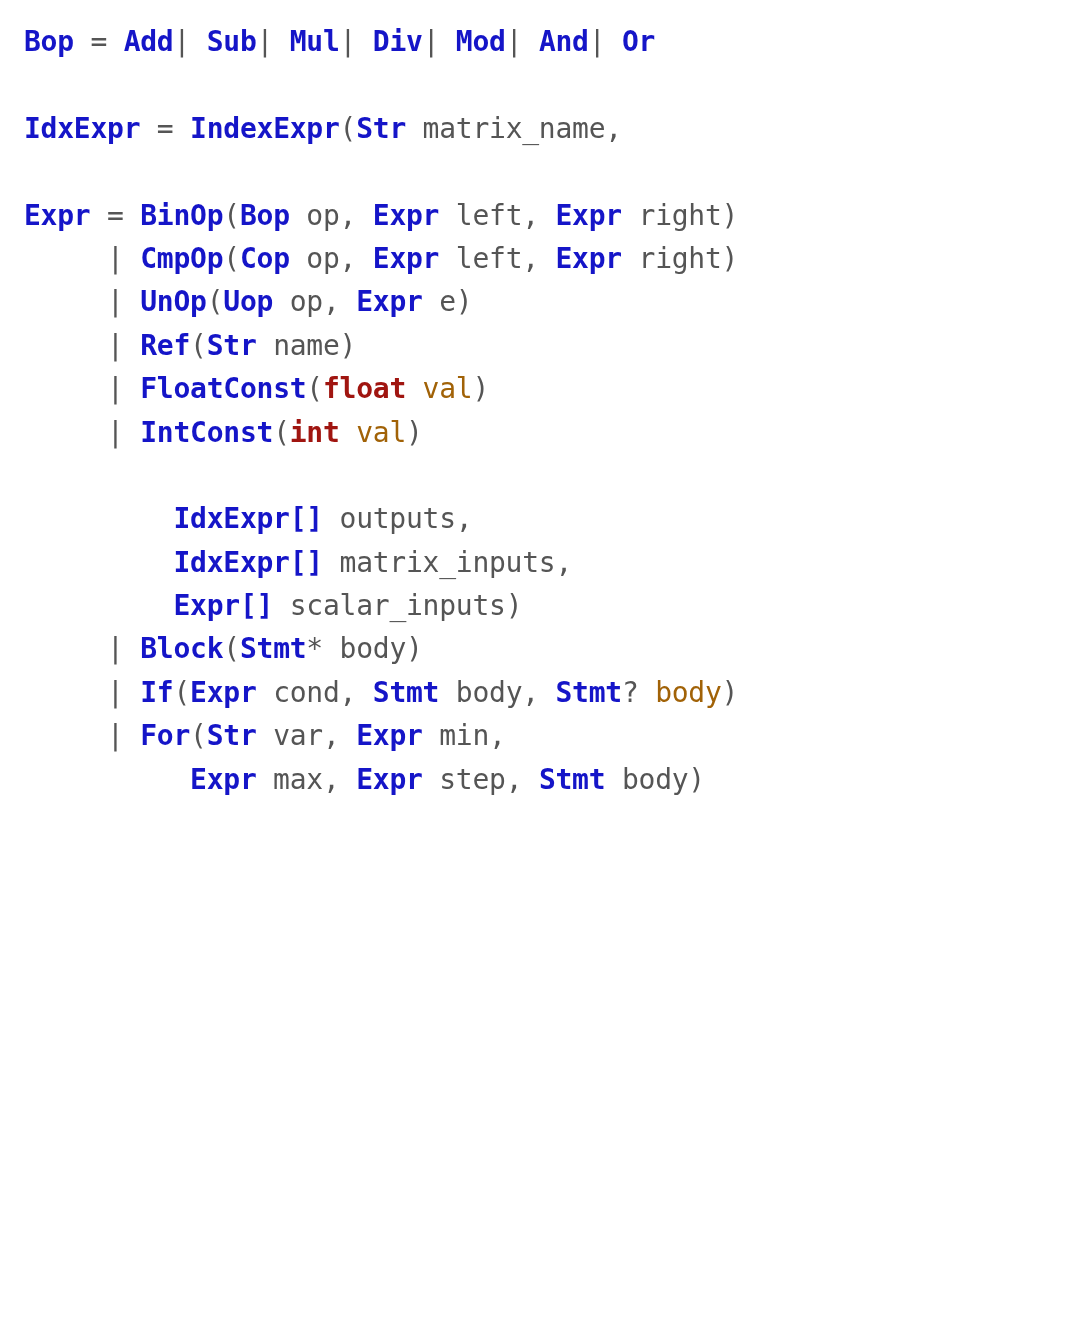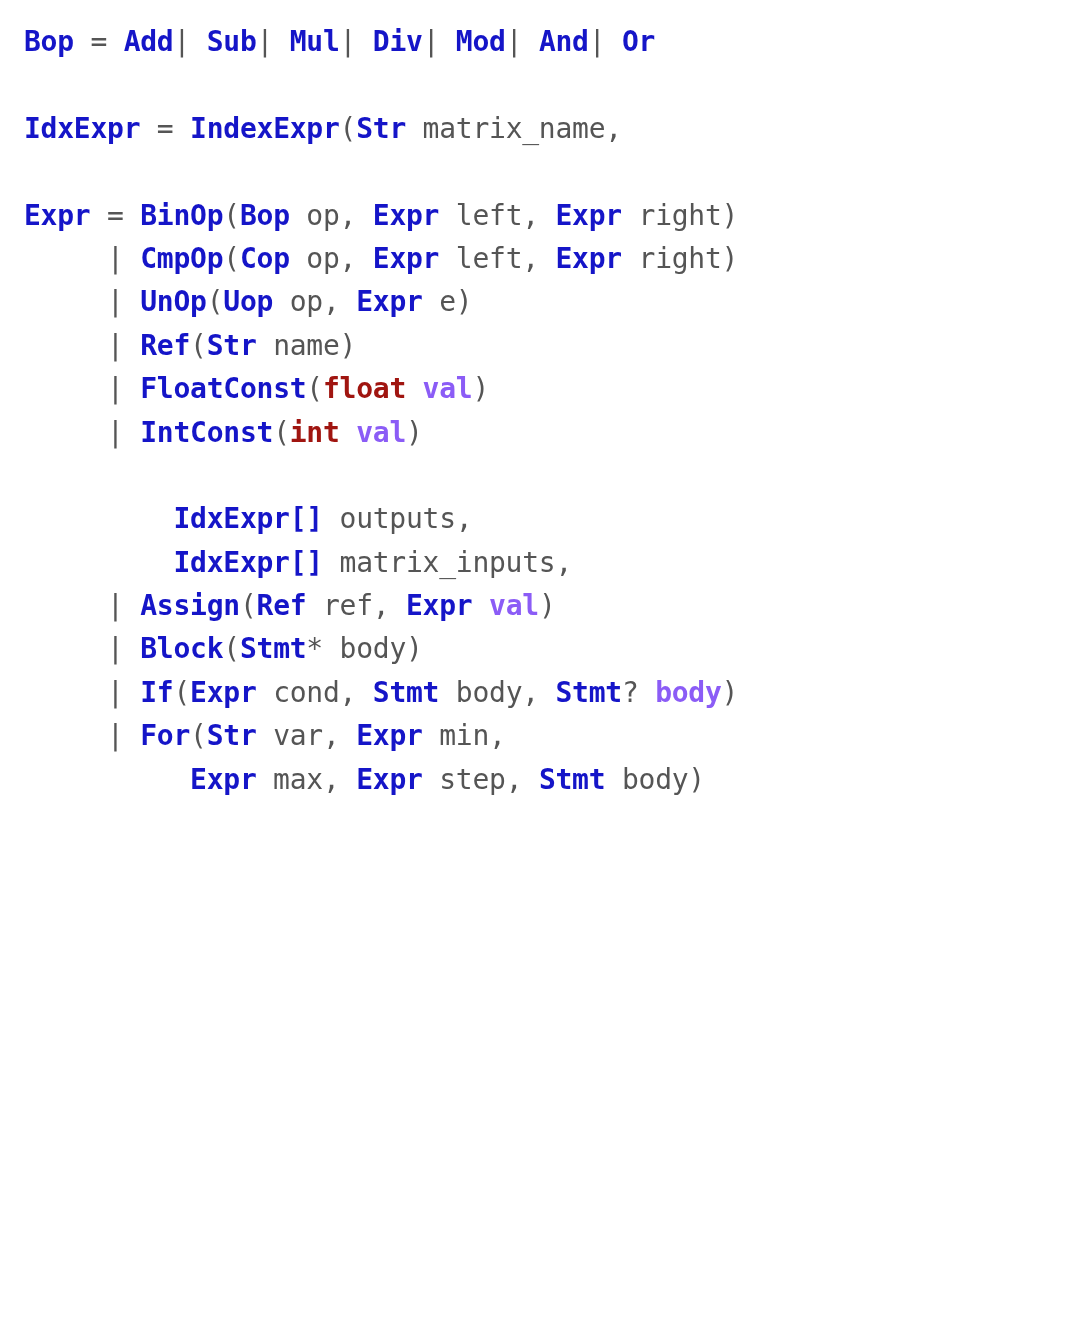--- a/index.html
+++ b/index.html
@@ -12,21 +12,21 @@
       font-family: 'Consolas', 'Menlo', 'DejaVu Sans Mono', 'Courier New', monospace;
       font-size: 28px;
       line-height: 1.55;
       padding: 20px 24px;
       color: #555555;
       letter-spacing: -0.25px;
       font-weight: 500;
     }
     .kw { color: #1515c8; font-weight: 700; }
     .ty { color: #a01510; font-weight: 700; text-align: center; }
-    .id { color: #8b5cf6; font-weight: 700; }
+    .id { color: #a16207; font-weight: 400; }
     .op { color: #555555; }
     .row { white-space: pre; }
     .blank { height: 1.55em; }
   </style>
 </head>
 <body>
 
 <div>
 
 
@@ -43,19 +43,19 @@
 <div class="row"><span class="op">     | </span><span class="kw">CmpOp</span><span class="op">(</span><span class="kw">Cop</span><span class="op"> op, </span><span class="kw">Expr</span><span class="op"> left, </span><span class="kw">Expr</span><span class="op"> right)</span></div>
 <div class="row"><span class="op">     | </span><span class="kw">UnOp</span><span class="op">(</span><span class="kw">Uop</span><span class="op"> op, </span><span class="kw">Expr</span><span class="op"> e)</span></div>
 <div class="row"><span class="op">     | </span><span class="kw">Ref</span><span class="op">(</span><span class="kw">Str</span><span class="op"> name)</span></div>
 <div class="row"><span class="op">     | </span><span class="kw">FloatConst</span><span class="op">(</span><span class="ty">float</span><span class="id"> val</span><span class="op">)</span></div>
 <div class="row"><span class="op">     | </span><span class="kw">IntConst</span><span class="op">(</span><span class="ty">int</span><span class="id"> val</span><span class="op">)</span></div>
 
 <div class="blank"></div>
 
 <div class="row"><span class="op">         </span><span class="kw">IdxExpr[]</span><span class="op"> outputs,</span></div>
 <div class="row"><span class="op">         </span><span class="kw">IdxExpr[]</span><span class="op"> matrix_inputs,</span></div>
-<div class="row"><span class="op">     | </span><span class="kw">Assign</span><span class="op">(</span><span class="kw">Ref</span><span class="op"> ref, </span><span class="kw">Expr</span><span class="id"> val</span><span class="op">)</span></div>
+<div class="row"><span class="op">         </span><span class="kw">Expr[]</span><span class="op"> scalar_inputs)</span></div>
 <div class="row"><span class="op">     | </span><span class="kw">Block</span><span class="op">(</span><span class="kw">Stmt</span><span class="op">* body)</span></div>
 <div class="row"><span class="op">     | </span><span class="kw">If</span><span class="op">(</span><span class="kw">Expr</span><span class="op"> cond, </span><span class="kw">Stmt</span><span class="op"> body, </span><span class="kw">Stmt</span><span class="op">? </span><span class="id">body</span><span class="op">)</span></div>
 <div class="row"><span class="op">     | </span><span class="kw">For</span><span class="op">(</span><span class="kw">Str</span><span class="op"> var, </span><span class="kw">Expr</span><span class="op"> min,</span></div>
 <div class="row"><span class="op">          </span><span class="kw">Expr</span><span class="op"> max, </span><span class="kw">Expr</span><span class="op"> step, </span><span class="kw">Stmt</span><span class="op"> body)</span></div>
 
 </div>
 
 </body></html>

